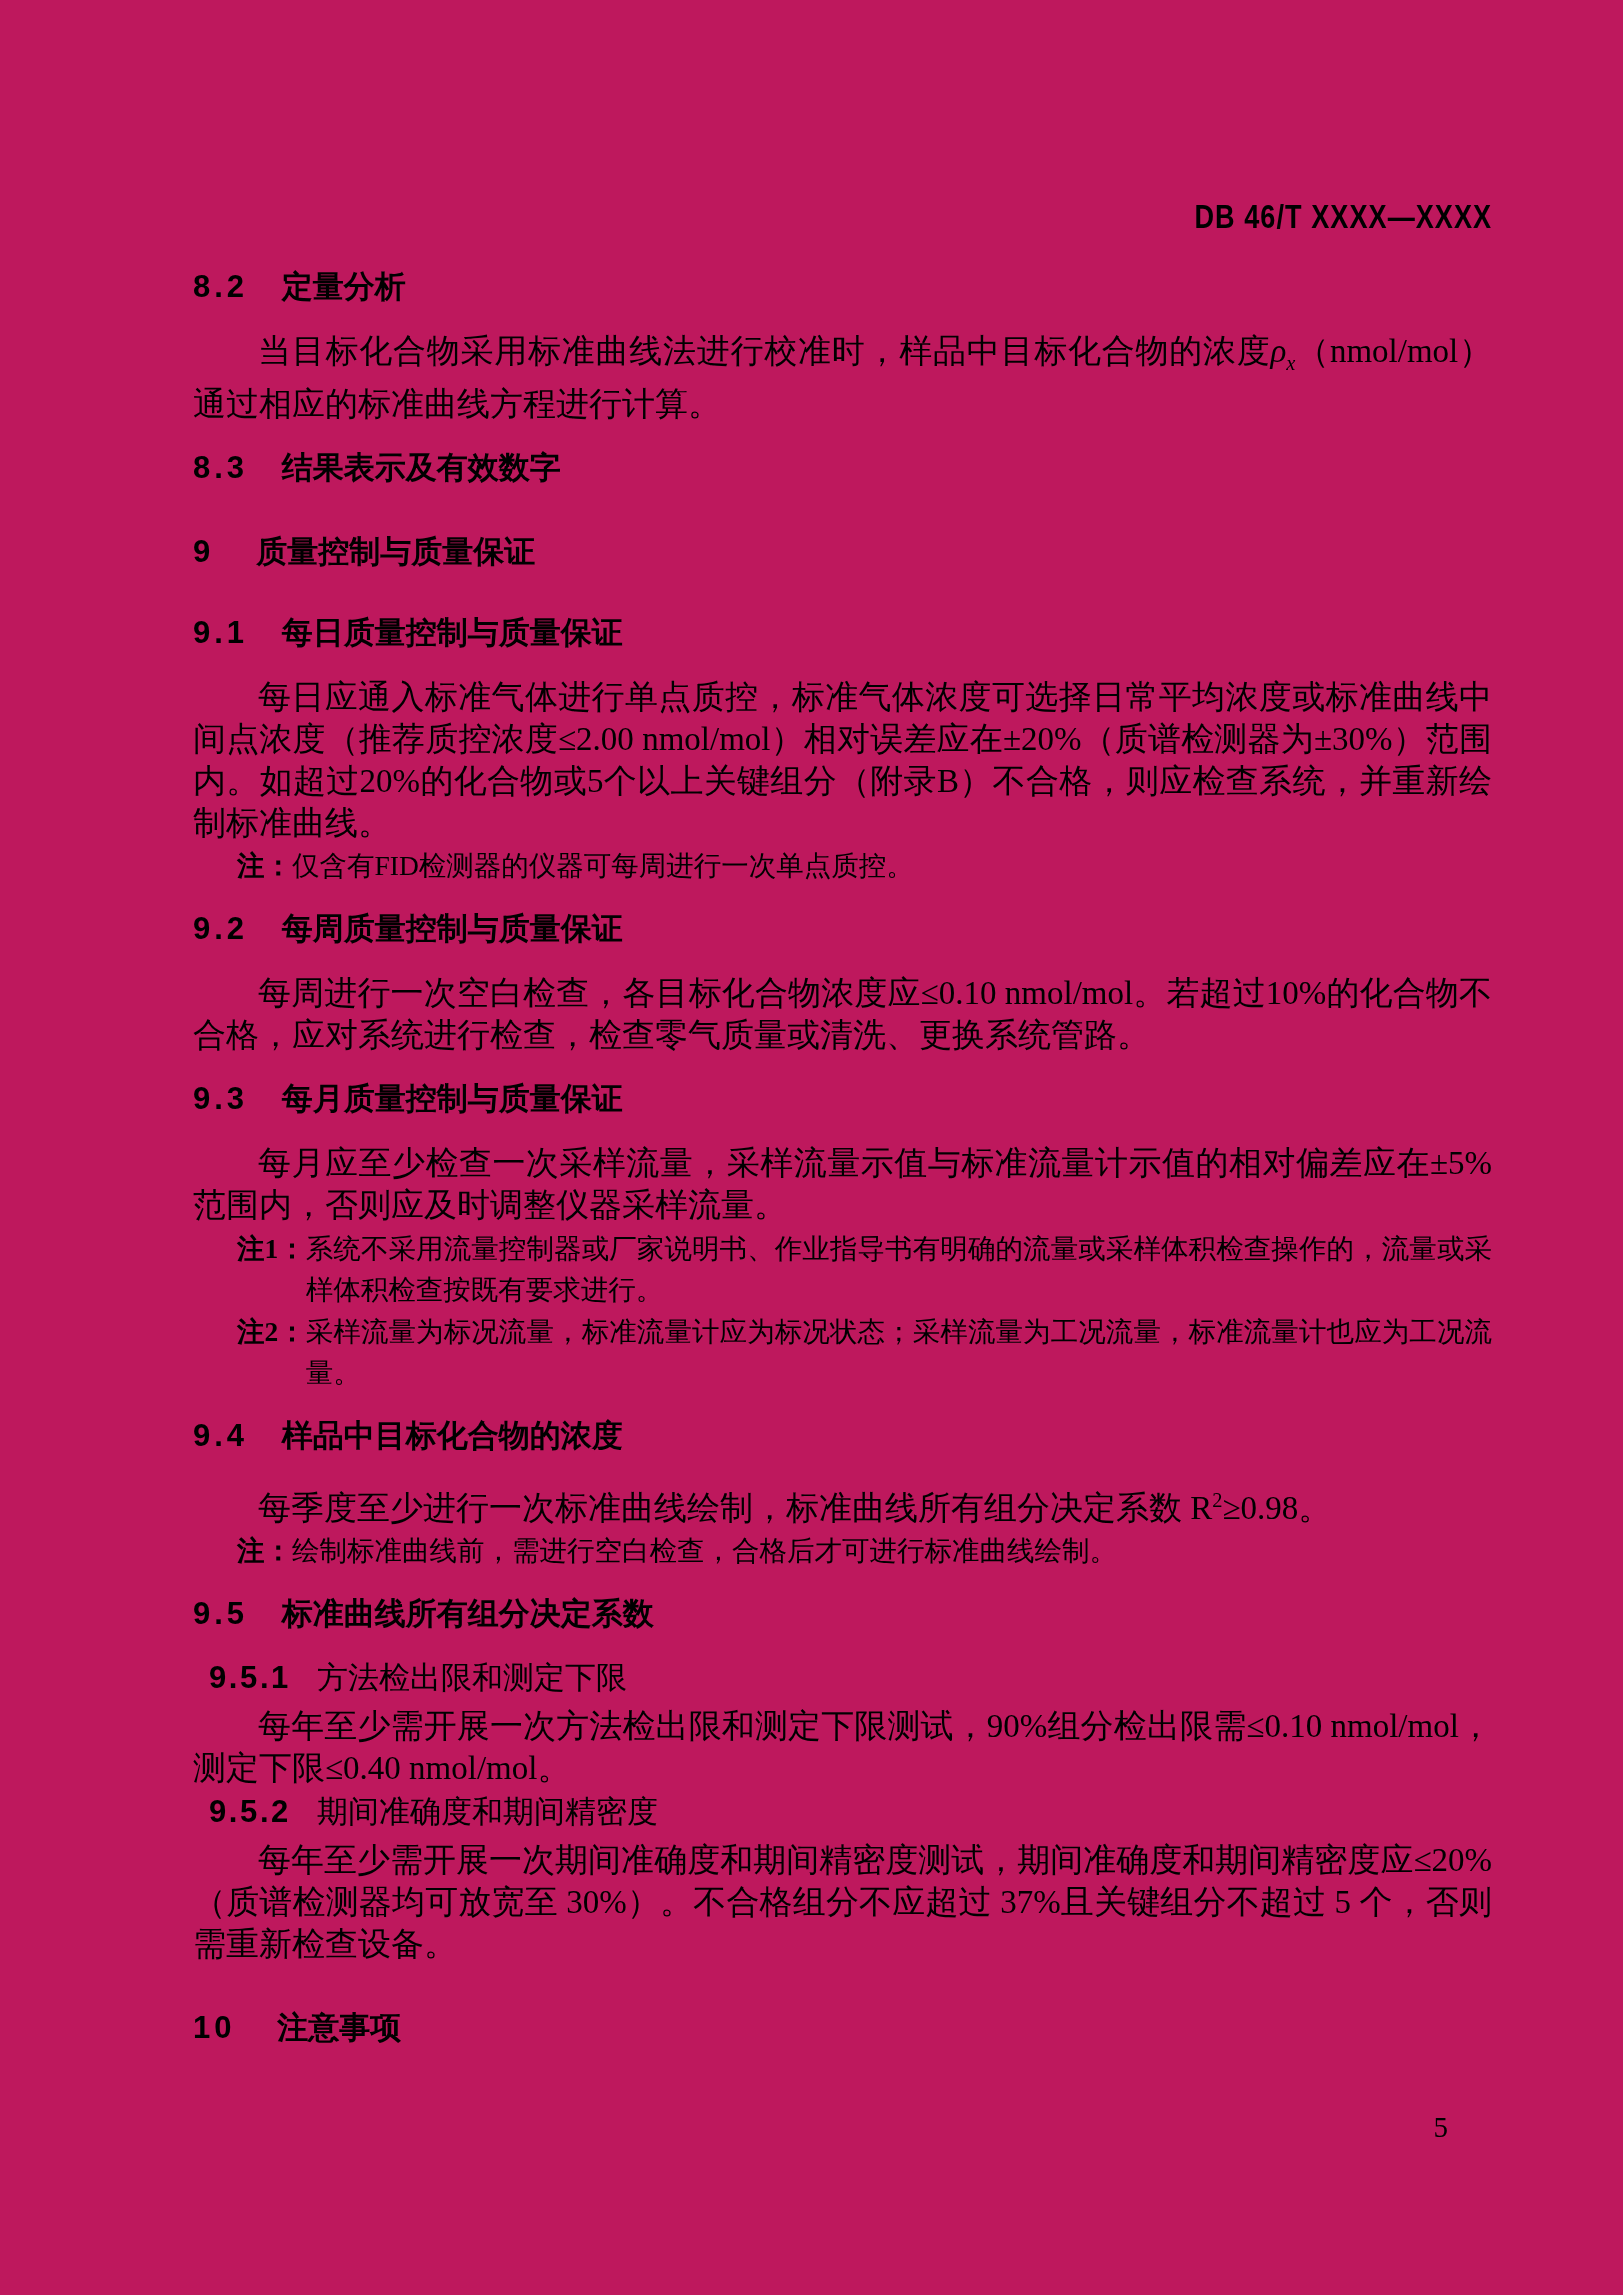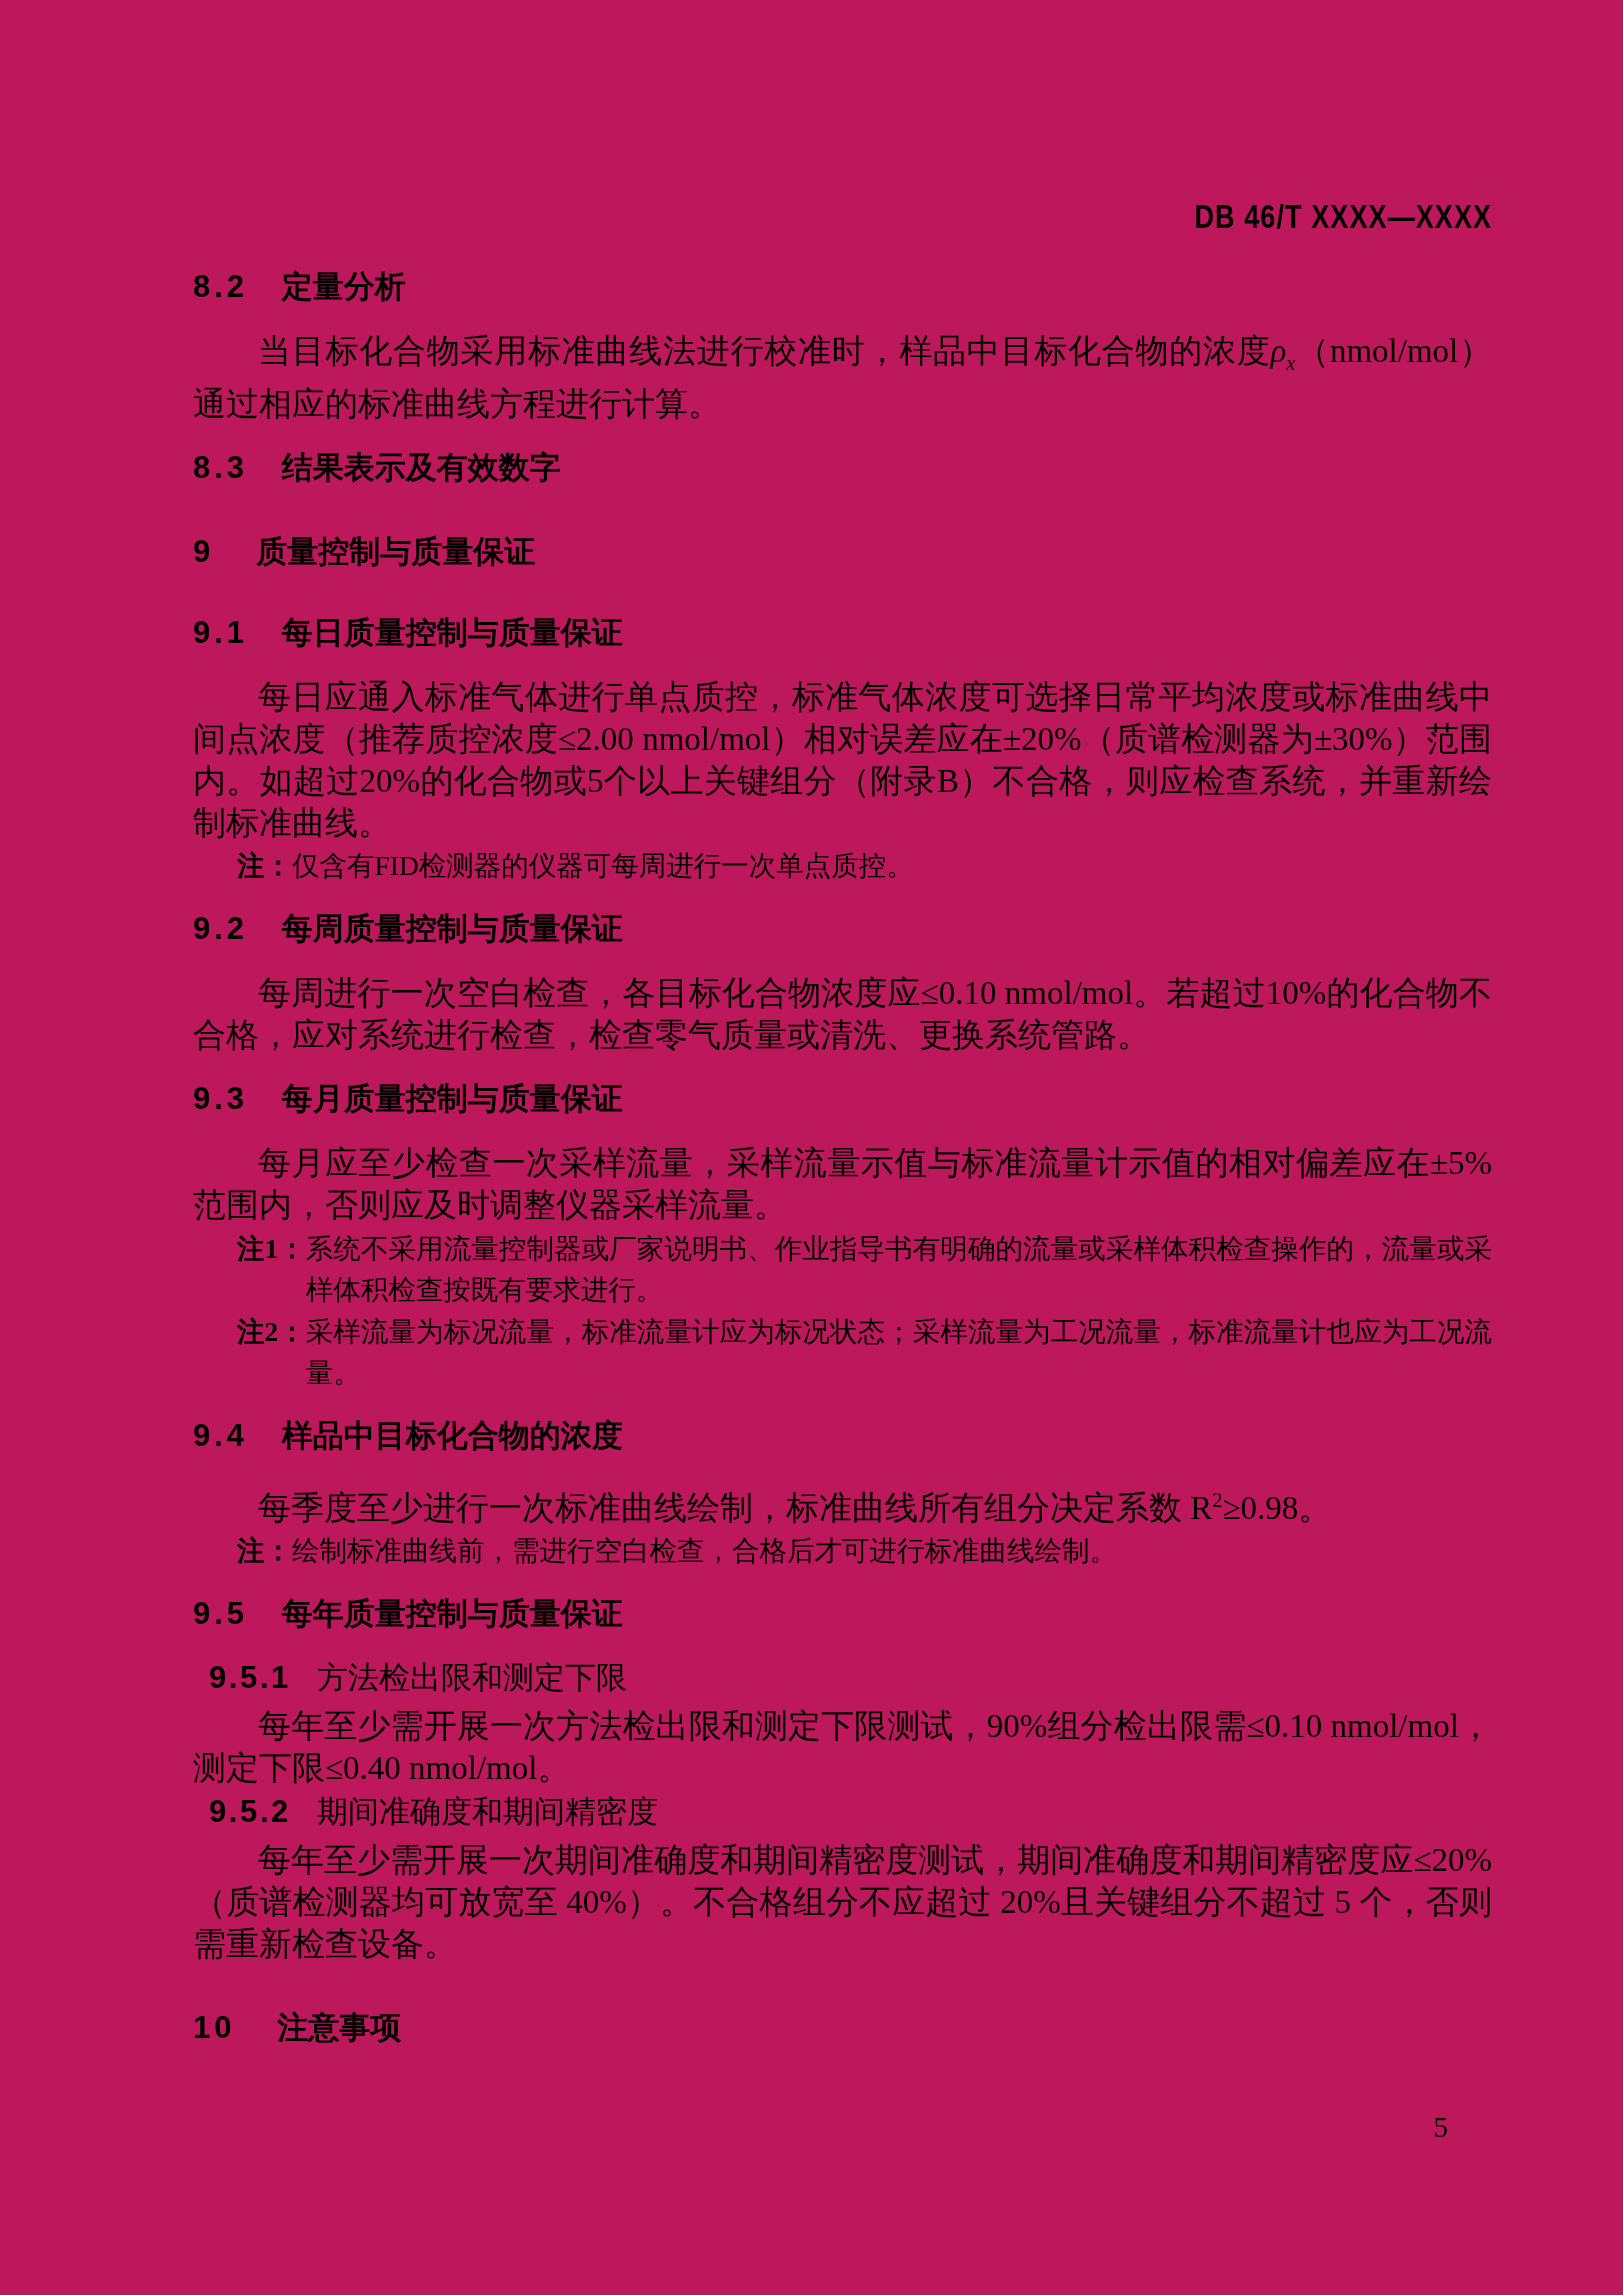--- a/index.html
+++ b/index.html
@@ -149,34 +149,34 @@
       <span class="ttl">样品中目标化合物的浓度</span>
     </h2>
     <p class="body-p"><span>每季度至少进行一次标准曲线绘制，标准曲线所有组分决定系数 R</span><sup class="sup2">2</sup><span>≥0.98。</span></p>
     <div class="note">
       <span class="note-label">注：</span>
       <span class="note-text">绘制标准曲线前，需进行空白检查，合格后才可进行标准曲线绘制。</span>
     </div>
 
     <h2 class="h-sec">
       <span class="num">9.5</span>
-      <span class="ttl">每年质量控制与质量保证</span>
+      <span class="ttl">标准曲线所有组分决定系数</span>
     </h2>
 
     <h3 class="h-sub">
       <span class="num">9.5.1</span>
       <span class="ttl">方法检出限和测定下限</span>
     </h3>
     <p class="body-p">每年至少需开展一次方法检出限和测定下限测试，90%组分检出限需≤0.10 nmol/mol，测定下限≤0.40 nmol/mol。</p>
 
     <h3 class="h-sub">
       <span class="num">9.5.2</span>
       <span class="ttl">期间准确度和期间精密度</span>
     </h3>
-    <p class="body-p">每年至少需开展一次期间准确度和期间精密度测试，期间准确度和期间精密度应≤20%（质谱检测器均可放宽至 40%）。不合格组分不应超过 20%且关键组分不超过 5 个，否则需重新检查设备。</p>
+    <p class="body-p">每年至少需开展一次期间准确度和期间精密度测试，期间准确度和期间精密度应≤20%（质谱检测器均可放宽至 30%）。不合格组分不应超过 37%且关键组分不超过 5 个，否则需重新检查设备。</p>
 
     <h2 class="h-chap">
       <span class="num">10</span>
       <span class="ttl">注意事项</span>
     </h2>
 
   </main>
 
   <footer class="page-footer">
     <span>5</span>

